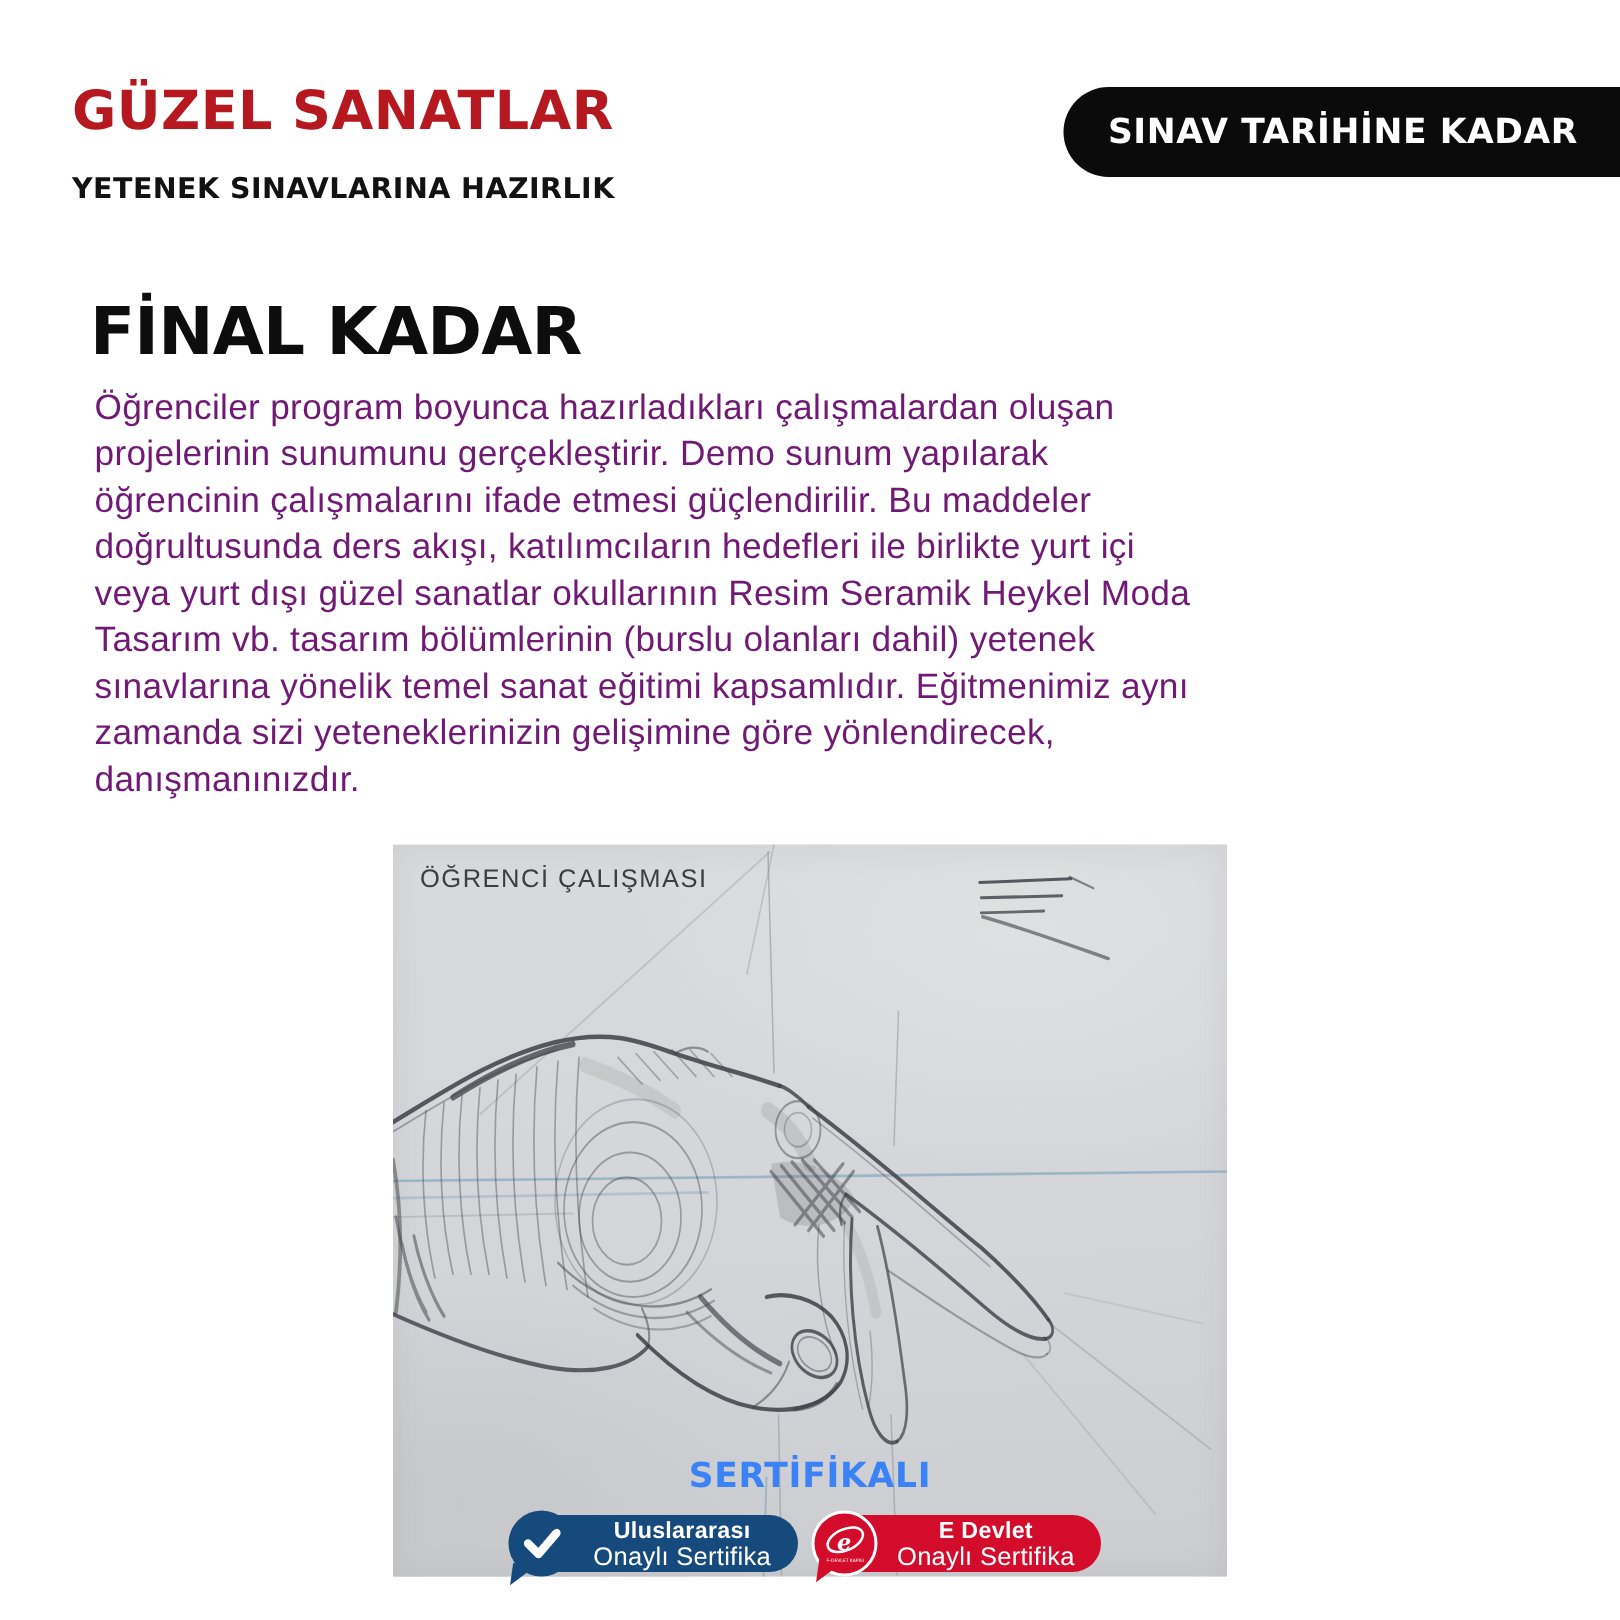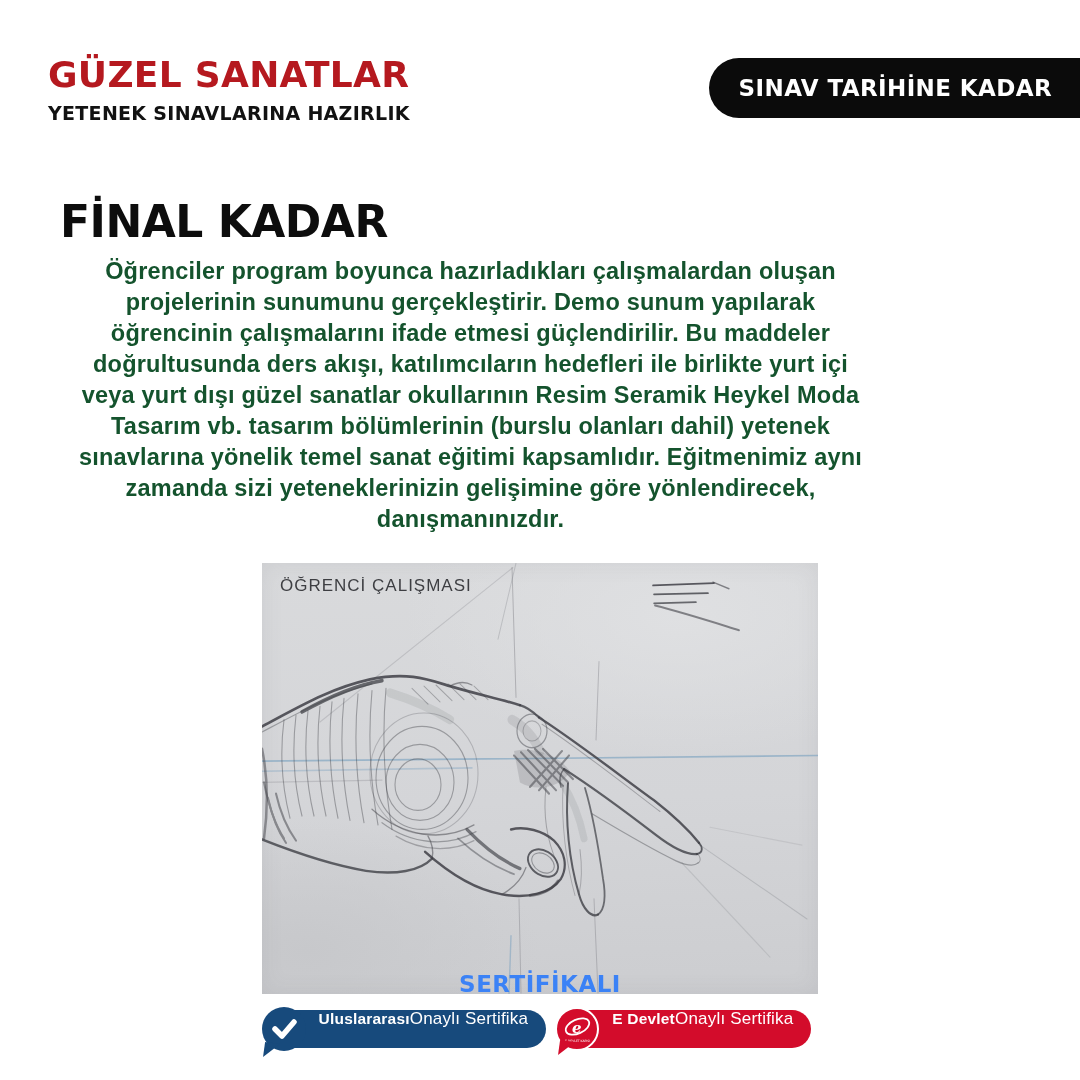--- a/index.html
+++ b/index.html
@@ -7,44 +7,44 @@
     position:relative;width:1080px;height:1080px;background:#ffffff;overflow:hidden;
     font-family:"Liberation Sans",sans-serif;
   }
   
   .brand-title{
     position:absolute;left:48px;top:56px;
     font-family:"DejaVu Sans",sans-serif;font-weight:800;font-size:36px;line-height:38px;
     color:#b5191f;letter-spacing:.3px;
   }
   .brand-subtitle{
-    position:absolute;left:48px;top:101px;
+    position:absolute;left:48px;top:114px;
     font-family:"DejaVu Sans",sans-serif;font-weight:700;font-size:19px;line-height:24px;
     color:#121212;letter-spacing:.3px;
   }
   .ribbon{
     position:absolute;right:0;top:58px;height:60px;
     background:#0b0b0b;color:#ffffff;
     display:flex;align-items:center;
     padding:0 28px 0 30px;border-radius:30px 0 0 30px;
     font-family:"DejaVu Sans",sans-serif;font-weight:700;font-size:23px;letter-spacing:.4px;
   }
   
   .heading{
     position:absolute;left:60px;top:198px;
     font-family:"DejaVu Sans",sans-serif;font-weight:900;font-size:44px;line-height:48px;
     color:#0d0d0d;letter-spacing:-.5px;
   }
   .body-text{
     position:absolute;left:63px;top:256px;width:815px;
-    font-size:23.5px;line-height:31px;color:#14532d;letter-spacing:.2px;font-weight:700;text-align:center;
+    font-size:23.5px;line-height:31px;color:#701a75;letter-spacing:.2px;font-weight:400;
   }
   
   .photo{
-    position:absolute;left:262px;top:563px;width:556px;height:431px;margin:0;
+    position:absolute;left:262px;top:563px;width:556px;height:488px;margin:0;
     background:
       radial-gradient(90% 60% at 75% 12%, #dfe0e2 0%, rgba(223,224,226,0) 55%),
       radial-gradient(70% 50% at 8% 90%, #c7c8cb 0%, rgba(199,200,203,0) 60%),
       linear-gradient(178deg,#d9dadc 0%,#d4d5d8 55%,#cccdd0 100%);
     box-shadow:inset 0 0 22px rgba(90,90,100,.10);
   }
   .photo svg{position:absolute;inset:0;width:100%;height:100%;}
   .photo-label{
     position:absolute;left:18px;top:13px;
     font-size:17px;color:#3d3e42;letter-spacing:1px;font-weight:400;
@@ -54,21 +54,21 @@
     position:absolute;left:0;right:0;top:971px;text-align:center;
     font-family:"DejaVu Sans",sans-serif;font-weight:900;font-size:23px;
     color:#3b82f6;letter-spacing:.5px;
   }
   .badges{
     position:absolute;left:0;right:0;top:1010px;
     display:flex;justify-content:center;gap:16px;
   }
   .badge{
     position:relative;height:38px;border-radius:19px;color:#fff;
-    display:flex;justify-content:center;text-align:center;
+    display:flex;flex-direction:column;justify-content:center;text-align:center;
     padding:0 18px 0 50px;
   }
   .badge-blue{background:#174a7c;}
   .badge-red{background:#d30c2b;}
   .badge-line1{font-weight:700;font-size:15.5px;line-height:17px;letter-spacing:.2px;}
   .badge-line2{font-weight:400;font-size:17px;line-height:17px;letter-spacing:.2px;}
   .badge-circle{
     position:absolute;left:-7px;top:-3px;width:44px;height:44px;border-radius:50%;
     display:flex;align-items:center;justify-content:center;box-sizing:border-box;
   }

